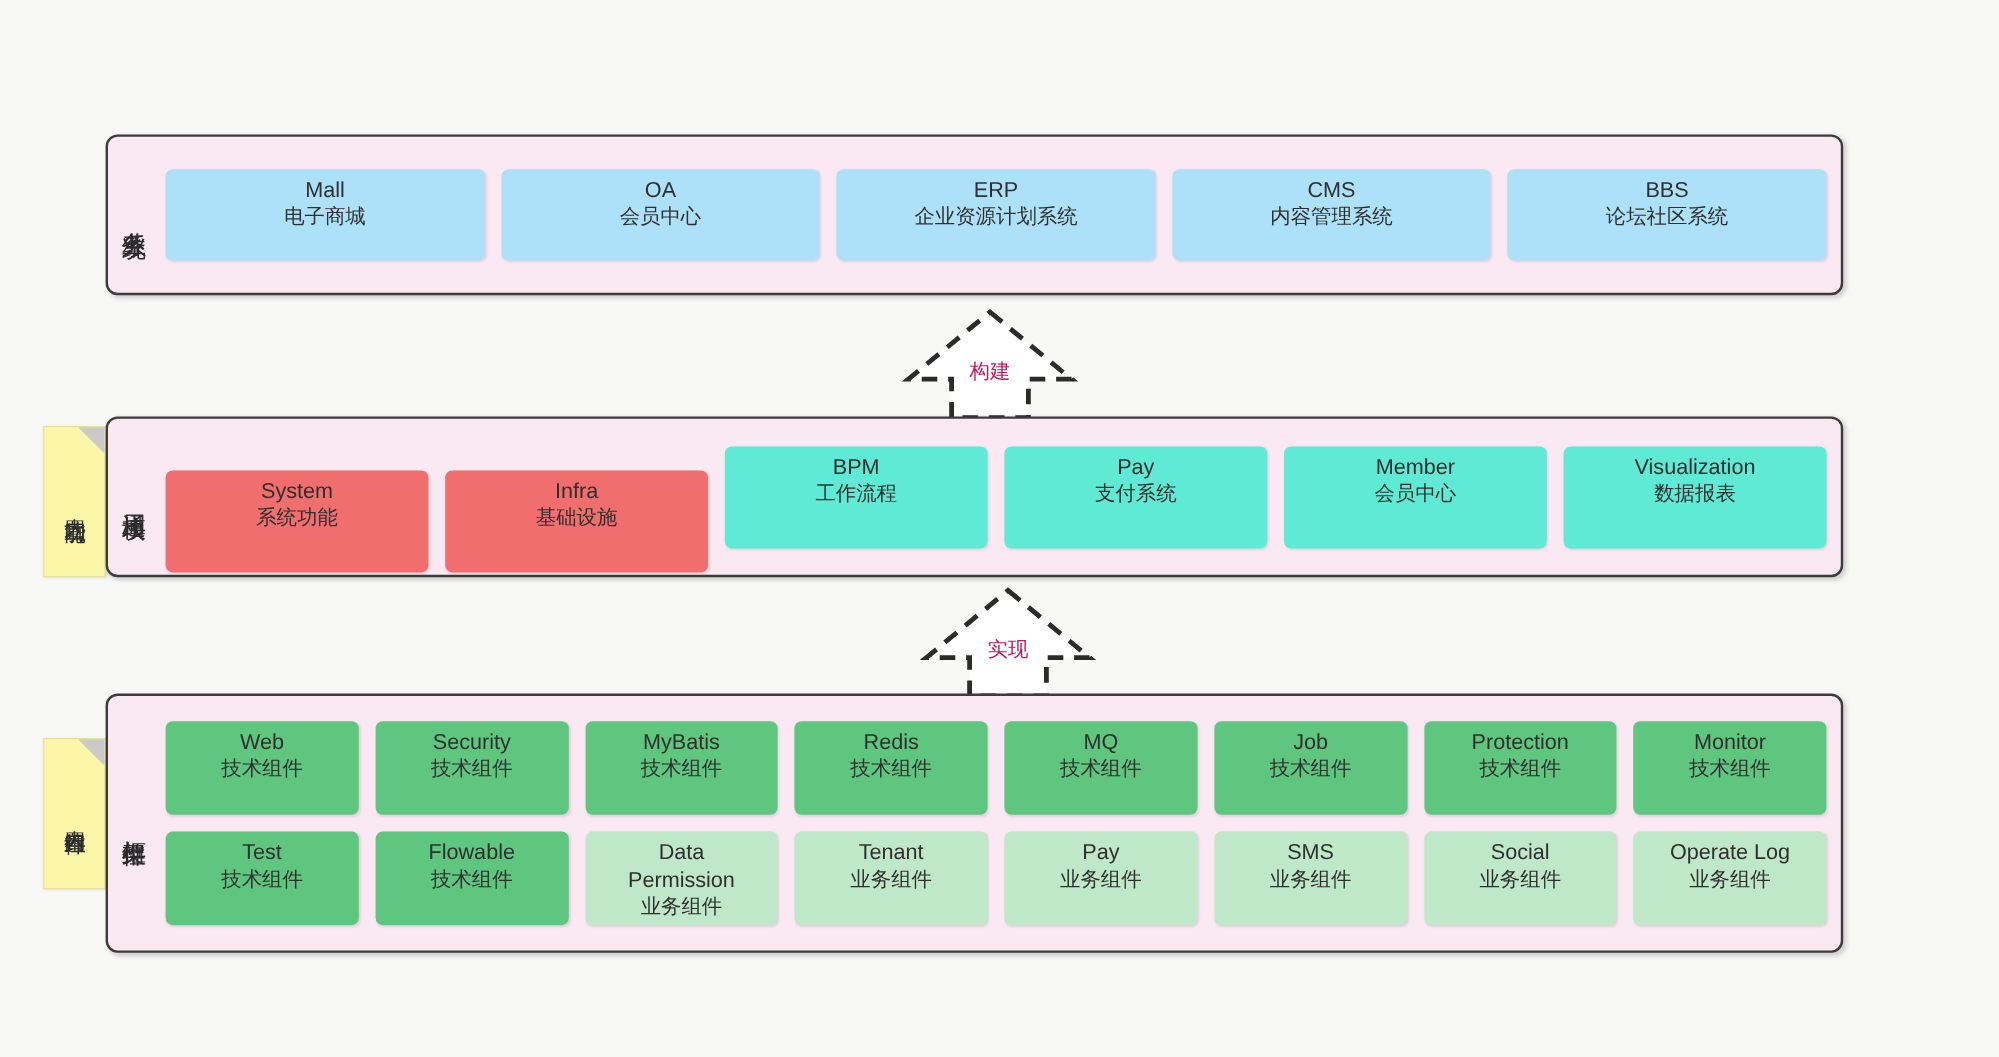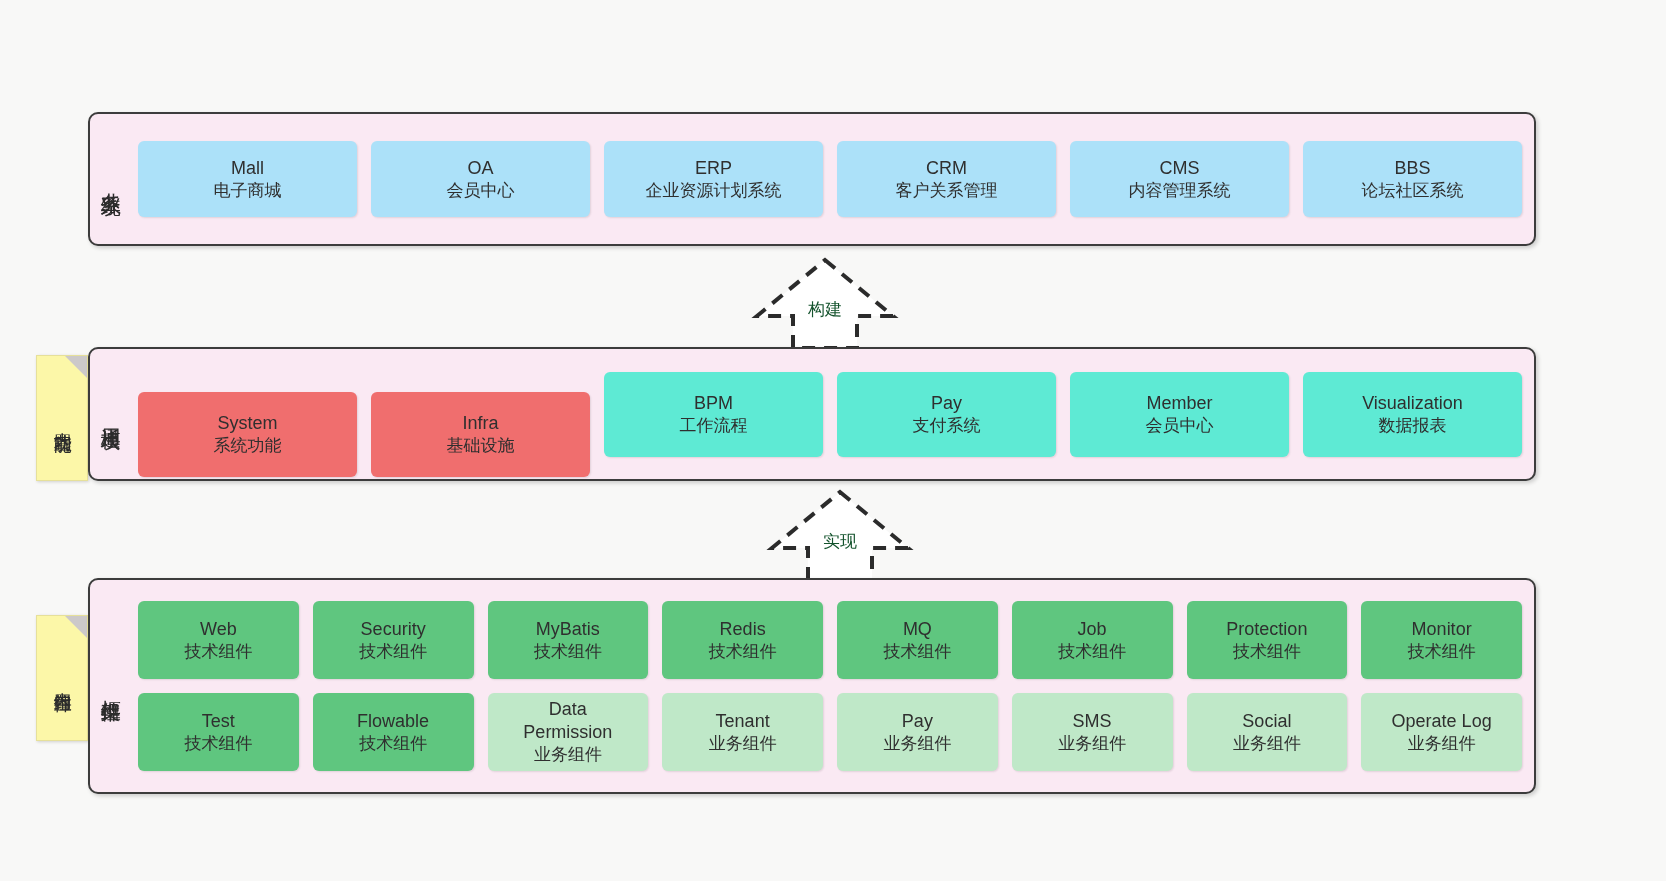--- a/index.html
+++ b/index.html
@@ -74,21 +74,21 @@
   }
 
   
   .node {
     box-sizing: border-box;
     flex: 1 1 0;
     border-radius: 6px;
     display: flex;
     flex-direction: column;
     align-items: center;
-    justify-content: center;
+    justify-content: flex-start;
     text-align: center;
     font-size: 18px;
     line-height: 1.28;
     color: #2f2f2f;
     padding: 6px 20px;
     box-shadow: 1px 1px 2px rgba(0,0,0,0.10);
     user-select: none;
   }
   .node .en { font-size: 18px; }
   .node .cn { font-size: 17px; }
@@ -149,21 +149,21 @@
   #arrow-realize { left: 760px; top: 486px; }
 
   .arrow-wrap svg { display: block; width: 160px; height: 98px; }
 
   .arrow-label {
     position: absolute;
     left: 0;
     width: 160px;
     text-align: center;
     font-size: 17px;
-    color: #14532d;
+    color: #be185d;
     pointer-events: none;
   }
   #arrow-build .arrow-label   { top: 44px; }
   #arrow-realize .arrow-label { top: 44px; }
 </style>
 </head>
 <body>
 
 <div class="canvas">
 
@@ -177,24 +177,20 @@
       </div>
       <div class="node blue">
         <span class="en">OA</span>
         <span class="cn">会员中心</span>
       </div>
       <div class="node blue">
         <span class="en">ERP</span>
         <span class="cn">企业资源计划系统</span>
       </div>
       <div class="node blue">
-        <span class="en">CRM</span>
-        <span class="cn">客户关系管理</span>
-      </div>
-      <div class="node blue">
         <span class="en">CMS</span>
         <span class="cn">内容管理系统</span>
       </div>
       <div class="node blue">
         <span class="en">BBS</span>
         <span class="cn">论坛社区系统</span>
       </div>
 
     </div>
   </div>

